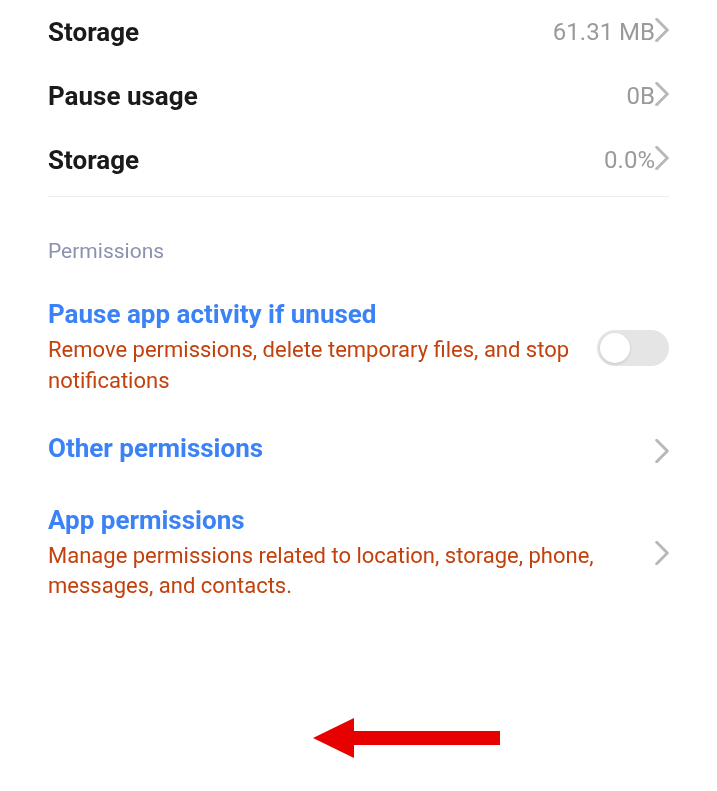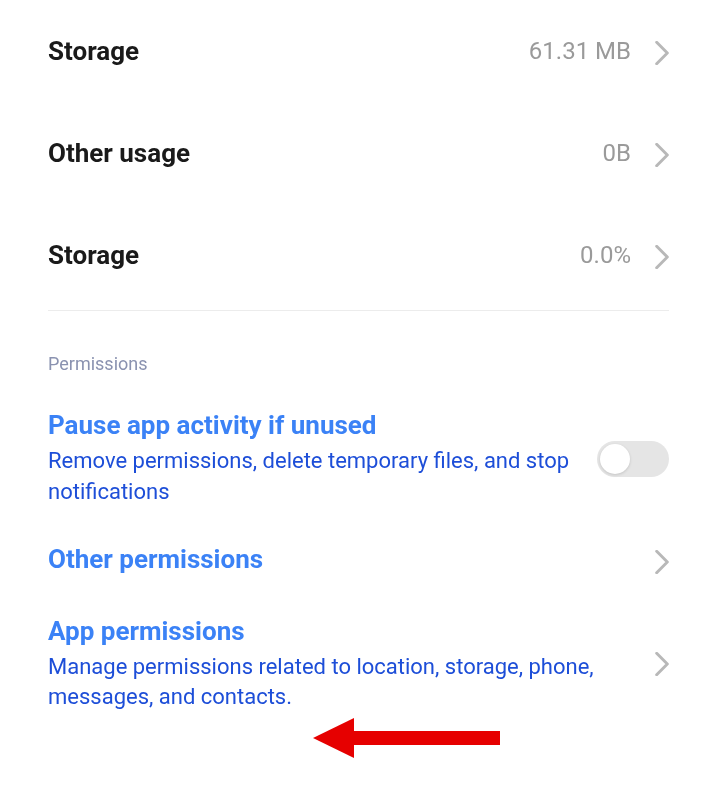--- a/index.html
+++ b/index.html
@@ -18,31 +18,31 @@
       padding: 0 48px;
     }
     .row {
       display: flex;
       align-items: center;
       justify-content: space-between;
       width: 100%;
       cursor: pointer;
     }
     .row-simple {
-      padding: 36px 0;
+      padding: 17px 0;
     }
     .row-title {
       font-size: 26px;
       font-weight: 700;
       color: #1a1a1a;
     }
     .row-right {
       display: flex;
-      align-items: flex-end;
-      gap: 24px;
+      align-items: flex-start;
+      gap: 0;
     }
     .row-value {
       font-size: 24px;
       color: #9a9a9a;
       font-weight: 400;
     }
     .chevron {
       width: 14px;
       height: 24px;
       flex-shrink: 0;
@@ -51,21 +51,21 @@
       width: 100%;
       height: 100%;
       display: block;
     }
     .divider {
       height: 1px;
       background: #ececec;
       margin-top: 4px;
     }
     .section-header {
-      font-size: 18px;
+      font-size: 21px;
       color: #8a92b0;
       font-weight: 400;
       padding: 42px 0 18px 0;
     }
     .multi-row {
       display: flex;
       align-items: center;
       justify-content: space-between;
       padding: 18px 0;
       width: 100%;
@@ -76,21 +76,21 @@
       padding-right: 24px;
     }
     .multi-title {
       font-size: 26px;
       font-weight: 700;
       color: #3b82f6;
       margin-bottom: 6px;
     }
     .multi-desc {
       font-size: 22px;
-      color: #1d4ed8;
+      color: #c2410c;
       line-height: 1.4;
       font-weight: 400;
     }
     .toggle {
       width: 72px;
       height: 36px;
       background: #e5e5e5;
       border-radius: 18px;
       position: relative;
       flex-shrink: 0;
@@ -124,21 +124,21 @@
       <div class="row-value">61.31 MB</div>
       <div class="chevron">
         <svg viewBox="0 0 10 18">
             <path d="M1 1 L9 9 L1 17" stroke="#b8b8b8" stroke-width="2.2" fill="none" stroke-linecap="round" stroke-linejoin="round"></path>
           </svg>
       </div>
     </div>
   </div>
 
   <div class="row row-simple">
-    <div class="row-title">Other usage</div>
+    <div class="row-title">Pause usage</div>
     <div class="row-right">
       <div class="row-value">0B</div>
       <div class="chevron">
         <svg viewBox="0 0 10 18">
             <path d="M1 1 L9 9 L1 17" stroke="#b8b8b8" stroke-width="2.2" fill="none" stroke-linecap="round" stroke-linejoin="round"></path>
           </svg>
       </div>
     </div>
   </div>
 

